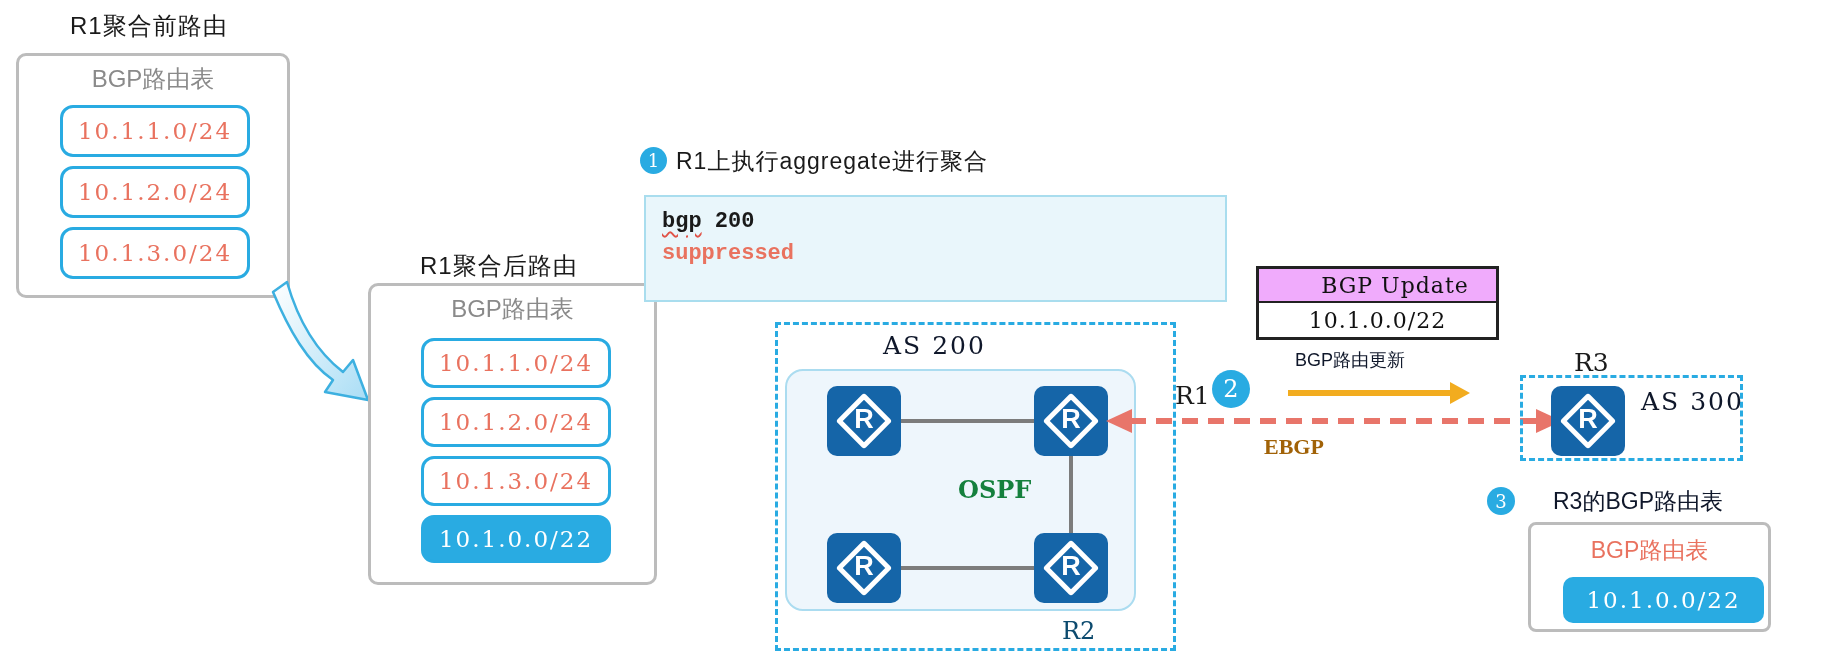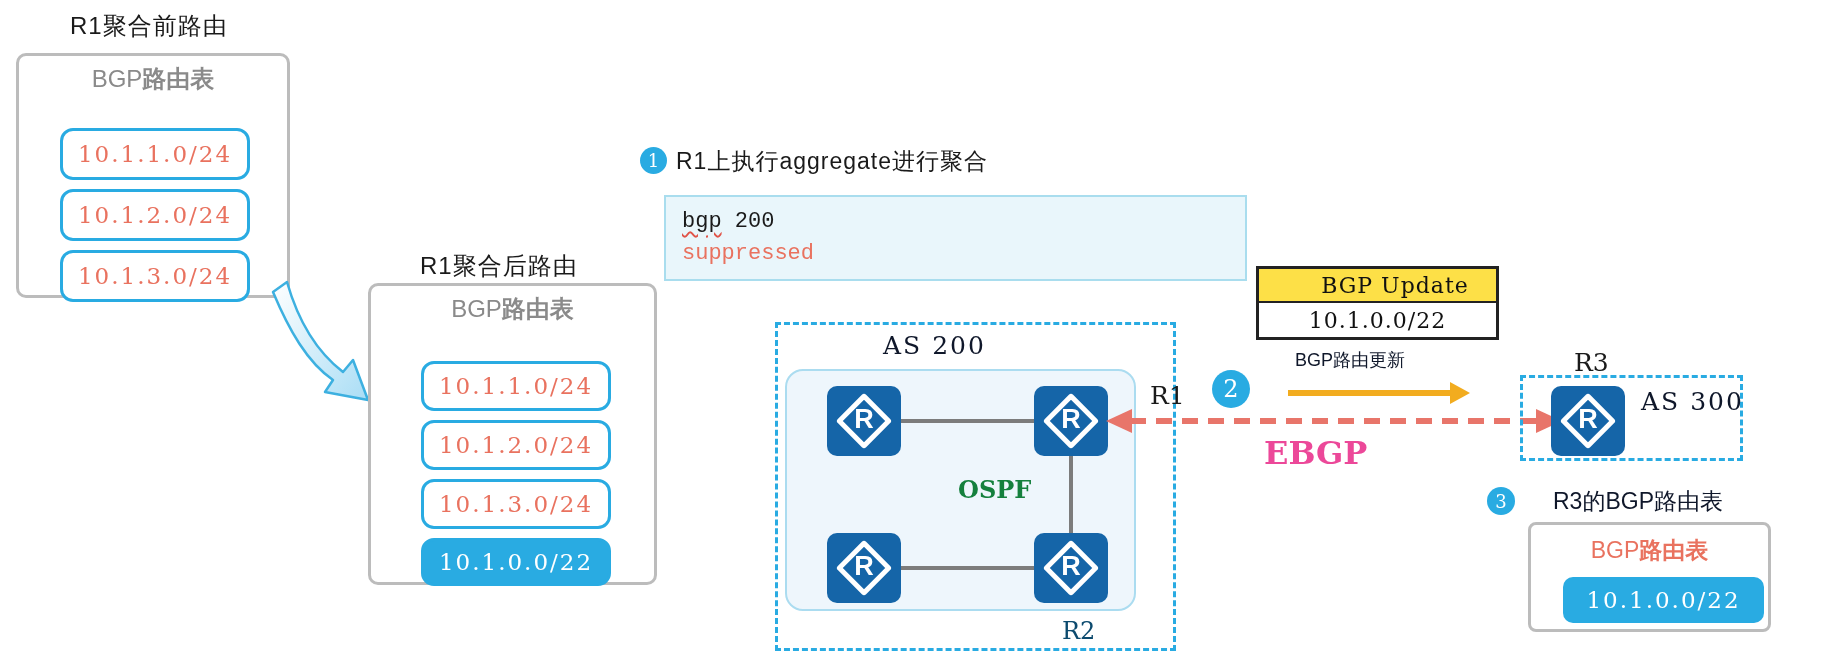--- a/index.html
+++ b/index.html
@@ -11,22 +11,22 @@
   .abs { position:absolute; }
 
   
   .diag-title { font-size:24px; color:#1a1a1a; letter-spacing:1px; }
   .gray-label { color:#0f172a; }
   .latin { font-family:"DejaVu Serif", serif; }
 
   
   .route-box { background:#fff; border:3px solid #bcbcbc; border-radius:10px; }
   .box-header { text-align:center; color:#8a8a8a; font-size:24px; margin-top:7px; }
-  .box-header .bold, .r3h .bold { font-weight:bold; }
-  .pill-col { position:absolute; display:flex; flex-direction:column;margin-top:23px; }
+  .box-header .bold, .r3h .bold { font-weight:normal; }
+  .pill-col { position:absolute; display:flex; flex-direction:column; }
   .pill {
     height:52px; border:3px solid #29abe2; border-radius:13px; background:#fff;
     color:#e9725f; display:flex; align-items:center; justify-content:center;
     font-family:"DejaVu Serif", serif; font-size:23px; letter-spacing:2px;
   }
   .pill.agg { background:#29abe2; border-color:#29abe2; color:#ffffff; }
 
   
   .step-circle {
     background:#29abe2; border-radius:50%; color:#fff;
@@ -60,21 +60,21 @@
   }
   .router .glyph {
     position:absolute; left:50%; top:50%; transform:translate(-50%,-54%);
     color:#ffffff; font-size:27px; font-weight:bold;
   }
   .link { background:#7c7c7c; }
 
   
   .bgp-table { width:243px; border:3px solid #222222; background:#fff; }
   .bgp-table .hdr {
-    height:34px; background:#fde047; border-bottom:2px solid #222222;
+    height:34px; background:#f0abfc; border-bottom:2px solid #222222;
     display:flex; align-items:center; justify-content:center;
     font-family:"DejaVu Serif", serif; font-size:22px; letter-spacing:1px; color:#111;padding-left:35px;
   }
   .bgp-table .cell {
     height:34px; display:flex; align-items:center; justify-content:center;
     font-family:"DejaVu Serif", serif; font-size:22px; letter-spacing:1px; color:#111;
   }
 
   
   .yarrow-bar { width:162px; height:6px; background:#f2ac1f; }
@@ -124,21 +124,21 @@
       <div class="pill" style="height:50px">10.1.1.0/24</div>
       <div class="pill" style="height:50px">10.1.2.0/24</div>
       <div class="pill" style="height:50px">10.1.3.0/24</div>
       <div class="pill agg" style="height:48px">10.1.0.0/22</div>
     </div>
   </div>
 
   <div class="abs step-circle" style="left:640px; top:147px; width:27px; height:27px; font-size:18px;">1</div>
   <div class="abs diag-title" style="left:676px; top:146px; font-size:23px;">R1上执行aggregate进行聚合</div>
 
-  <div class="abs codebox" style="left:664px; top:195px; width:583px; height:86px;">
+  <div class="abs codebox" style="left:644px; top:195px; width:583px; height:107px;font-weight:bold;">
     <div><span class="squiggle">bgp</span><span> 200</span></div>
     <div class="red">suppressed</div>
   </div>
 
   <div class="abs as-dashed" style="left:775px; top:322px; width:401px; height:329px;"></div>
   <div class="abs gray-label latin" style="left:883px; top:331px; font-size:25px; letter-spacing:2px;">AS 200</div>
 
   <div class="abs as-panel" style="left:785px; top:369px; width:351px; height:242px;"></div>
 
   <div class="abs link" style="left:899px; top:419px; width:137px; height:4px;"></div>
@@ -157,40 +157,40 @@
     <div class="diamond"></div>
     <div class="glyph">R</div>
   </div>
   <div class="abs router" style="left:1034px; top:533px;">
     <div class="diamond"></div>
     <div class="glyph">R</div>
   </div>
 
   <div class="abs latin" style="left:958px; top:475px; font-size:24px; font-weight:bold; color:#15803d;">OSPF</div>
 
-  <div class="abs latin" style="left:1150px; top:381px; font-size:25px; color:#1a1a1a;">R1</div>
+  <div class="abs latin" style="left:1175px; top:381px; font-size:25px; color:#1a1a1a;">R1</div>
   <div class="abs latin" style="left:1062px; top:617px; font-size:24px; color:#0c4a6e;">R2</div>
 
   <div class="abs bgp-table" style="left:1256px; top:266px;">
     <div class="hdr">BGP Update</div>
     <div class="cell">10.1.0.0/22</div>
   </div>
 
   <div class="abs step-circle" style="left:1212px; top:370px; width:38px; height:38px; font-size:24px;">2</div>
 
   <div class="abs gray-label" style="left:1295px; top:348px; font-size:18px;">BGP路由更新</div>
   <div class="abs yarrow-bar" style="left:1288px; top:390px;"></div>
   <div class="abs yarrow-head" style="left:1450px; top:382px;"></div>
 
   <svg class="abs" style="left:1104px; top:403px;" width="460" height="36" viewBox="0 0 460 36">
     <line x1="26" y1="18" x2="434" y2="18" stroke="#e8756a" stroke-width="6" stroke-dasharray="16 10"></line>
     <polygon points="2,18 28,6 28,30" fill="#e8756a"></polygon>
     <polygon points="458,18 432,6 432,30" fill="#e8756a"></polygon>
   </svg>
-  <div class="abs latin" style="left:1264px; top:434px; font-size:32px; font-weight:bold; color:#ec4899;">EBGP</div>
+  <div class="abs latin" style="left:1264px; top:434px; font-size:22px; font-weight:bold; color:#a16207;font-family:Liberation Serif, serif;">EBGP</div>
 
   <div class="abs latin" style="left:1574px; top:348px; font-size:25px; color:#1a1a1a;">R3</div>
 
   <div class="abs as-dashed" style="left:1520px; top:375px; width:223px; height:86px;"></div>
 
   <div class="abs router" style="left:1551px; top:386px;">
     <div class="diamond"></div>
     <div class="glyph">R</div>
   </div>
   <div class="abs gray-label latin" style="left:1641px; top:387px; font-size:25px; letter-spacing:2px;">AS 300</div>

